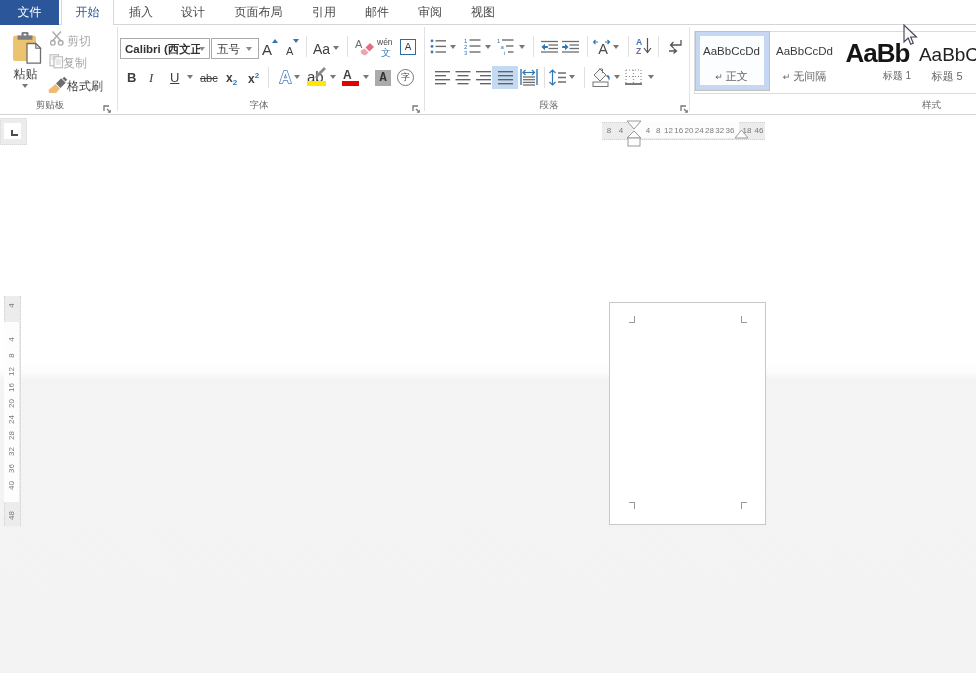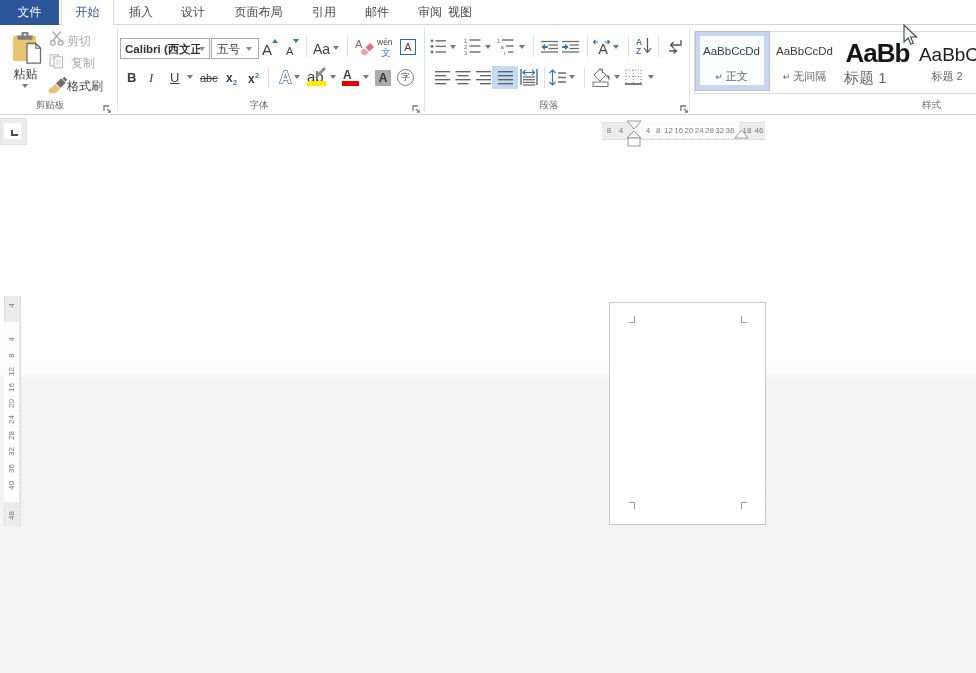--- a/index.html
+++ b/index.html
@@ -1,19 +1,19 @@
 <!DOCTYPE html>
 <html><head>
 <meta charset="utf-8">
 <style>
 html,body{margin:0;padding:0;}
 #app{position:relative;width:976px;height:673px;overflow:hidden;background:#fff;
   font-family:"Liberation Sans", sans-serif;}
 .ab{position:absolute;}
-.ctr{display:flex;align-items:center;justify-content:center;}
+.ctr{display:flex;align-items:center;justify-content:center;font-family:Liberation Mono, monospace;}
 
 #tabrow{left:0;top:0;width:976px;height:25px;background:#fff;}
 #tabline{left:0;top:24px;width:976px;height:1px;background:#d5d5d5;}
 #filetab{left:0;top:0;width:59px;height:25px;background:#2b579a;color:#fff;
   font-size:12px;}
 .tab{top:0;height:24px;color:#4a4a4a;font-size:12px;}
 #activetab{left:61px;top:0;width:51px;height:25px;background:#fff;
   border-left:1px solid #d8d8d8;border-right:1px solid #d8d8d8;color:#2b579a;
   font-size:12px;z-index:3;}
 
@@ -136,21 +136,21 @@
       <rect x="5" y="2.8" width="8.5" height="11"></rect>
     </g>
     <g stroke="#c6c6c6" stroke-width="0.8">
       <line x1="2.5" y1="3" x2="7" y2="3"></line>
         <line x1="2.5" y1="5" x2="7" y2="5"></line>
       <line x1="6.8" y1="6" x2="11.8" y2="6"></line>
         <line x1="6.8" y1="8" x2="11.8" y2="8"></line>
         <line x1="6.8" y1="10" x2="11.8" y2="10"></line>
     </g>
   </svg>
-  <div class="ab gtxt" style="left:71px;top:55px;font-size:12px;">复制</div>
+  <div class="ab gtxt" style="left:63px;top:55px;font-size:12px;">复制</div>
   <svg class="ab" style="left:48px;top:76px;" width="22" height="17">
     <path d="M8,7.5 l5.2,-5.2 4.5,4.5 -5.2,5.2 z" fill="#6d6d6d"></path>
     <path d="M14.5,2.5 l1.8,-1.8 3,3 -1.8,1.8 z" fill="#6d6d6d"></path>
     <path d="M1,13.5 l6.5,-5.5 4.5,4.5 -5.5,6.5 c-3,1.5 -7,-2.5 -5.5,-5.5 z" fill="#eebc72"></path>
   </svg>
   <div class="ab btxt" style="left:67px;top:78px;font-size:12px;">格式刷</div>
   <div class="ab glabel" style="left:20px;width:60px;text-align:center;">剪贴板</div>
   <svg class="ab launch" style="left:103px;top:105px;" viewBox="0 0 9 9">
     <path d="M1,6 v-5 h5" fill="none" stroke="#777" stroke-width="1.3"></path>
     <path d="M4,4 l3,3" stroke="#777" stroke-width="1.2"></path>
@@ -374,33 +374,33 @@
   </svg>
 
   <div class="ab" style="left:694px;top:31px;width:282px;height:61px;border:1px solid #dcdcdc;border-right:none;background:#fff;"></div>
   <div class="ab" style="left:695px;top:31px;width:73px;height:58px;border:1px solid #c0c0c0;background:#c5d7f1;"></div>
   <div class="ab" style="left:700px;top:36px;width:64px;height:49px;background:#fcfdff;"></div>
   <div class="ab" style="left:698px;top:45px;width:67px;text-align:center;font-size:11.5px;color:#3a3a3a;">AaBbCcDd</div>
   <div class="ab" style="left:698px;top:69px;width:67px;text-align:center;font-size:11px;color:#666;"><span style="font-size:9px;">↵</span> 正文</div>
   <div class="ab" style="left:771px;top:45px;width:67px;text-align:center;font-size:11.5px;color:#3a3a3a;">AaBbCcDd</div>
   <div class="ab" style="left:771px;top:69px;width:67px;text-align:center;font-size:11px;color:#666;"><span style="font-size:9px;">↵</span> 无间隔</div>
   <div class="ab" style="left:844px;top:38px;width:67px;text-align:center;font-size:26px;font-weight:bold;color:#151515;letter-spacing:-1px;">AaBb</div>
-  <div class="ab" style="left:844px;top:69px;width:67px;text-align:left;font-size:15px;color:#666;">标题 1</div>
+  <div class="ab" style="left:844px;top:69px;width:67px;text-align:right;font-size:10px;color:#666;">标题 1</div>
   <div class="ab" style="left:914px;top:44px;width:70px;text-align:center;font-size:19px;color:#222;">AaBbC</div>
-  <div class="ab" style="left:917px;top:69px;width:60px;text-align:center;font-size:11px;color:#666;">标题 2</div>
+  <div class="ab" style="left:917px;top:69px;width:60px;text-align:center;font-size:11px;color:#666;">标题 5</div>
   <div class="ab glabel" style="left:881px;width:60px;text-align:right;">样式</div>
 
   <div class="ab" id="tabrow"></div>
   <div class="ab" id="tabline"></div>
   <div class="ab ctr" id="filetab">文件</div>
   <div class="ab ctr" id="activetab">开始</div>
   <div class="ab ctr tab" style="left:117px;width:48px;">插入</div>
   <div class="ab ctr tab" style="left:169px;width:48px;">设计</div>
   <div class="ab ctr tab" style="left:222px;width:73px;">页面布局</div>
   <div class="ab ctr tab" style="left:300px;width:48px;text-align:right;">引用</div>
   <div class="ab ctr tab" style="left:353px;width:48px;">邮件</div>
   <div class="ab ctr tab" style="left:406px;width:48px;">审阅</div>
-  <div class="ab ctr tab" style="left:436px;width:48px;">视图</div>
+  <div class="ab ctr tab" style="left:459px;width:48px;">视图</div>
 
   <svg class="ab" style="left:900px;top:23px;z-index:9;" width="22" height="26">
     <polygon points="4,2 4,19 8.2,15 10.7,21.3 13.3,20.2 10.7,14 16.5,14" fill="#f8f8f8" stroke="#3c4253" stroke-width="1.1"></polygon>
   </svg>
 </div>
 
 </body></html>

